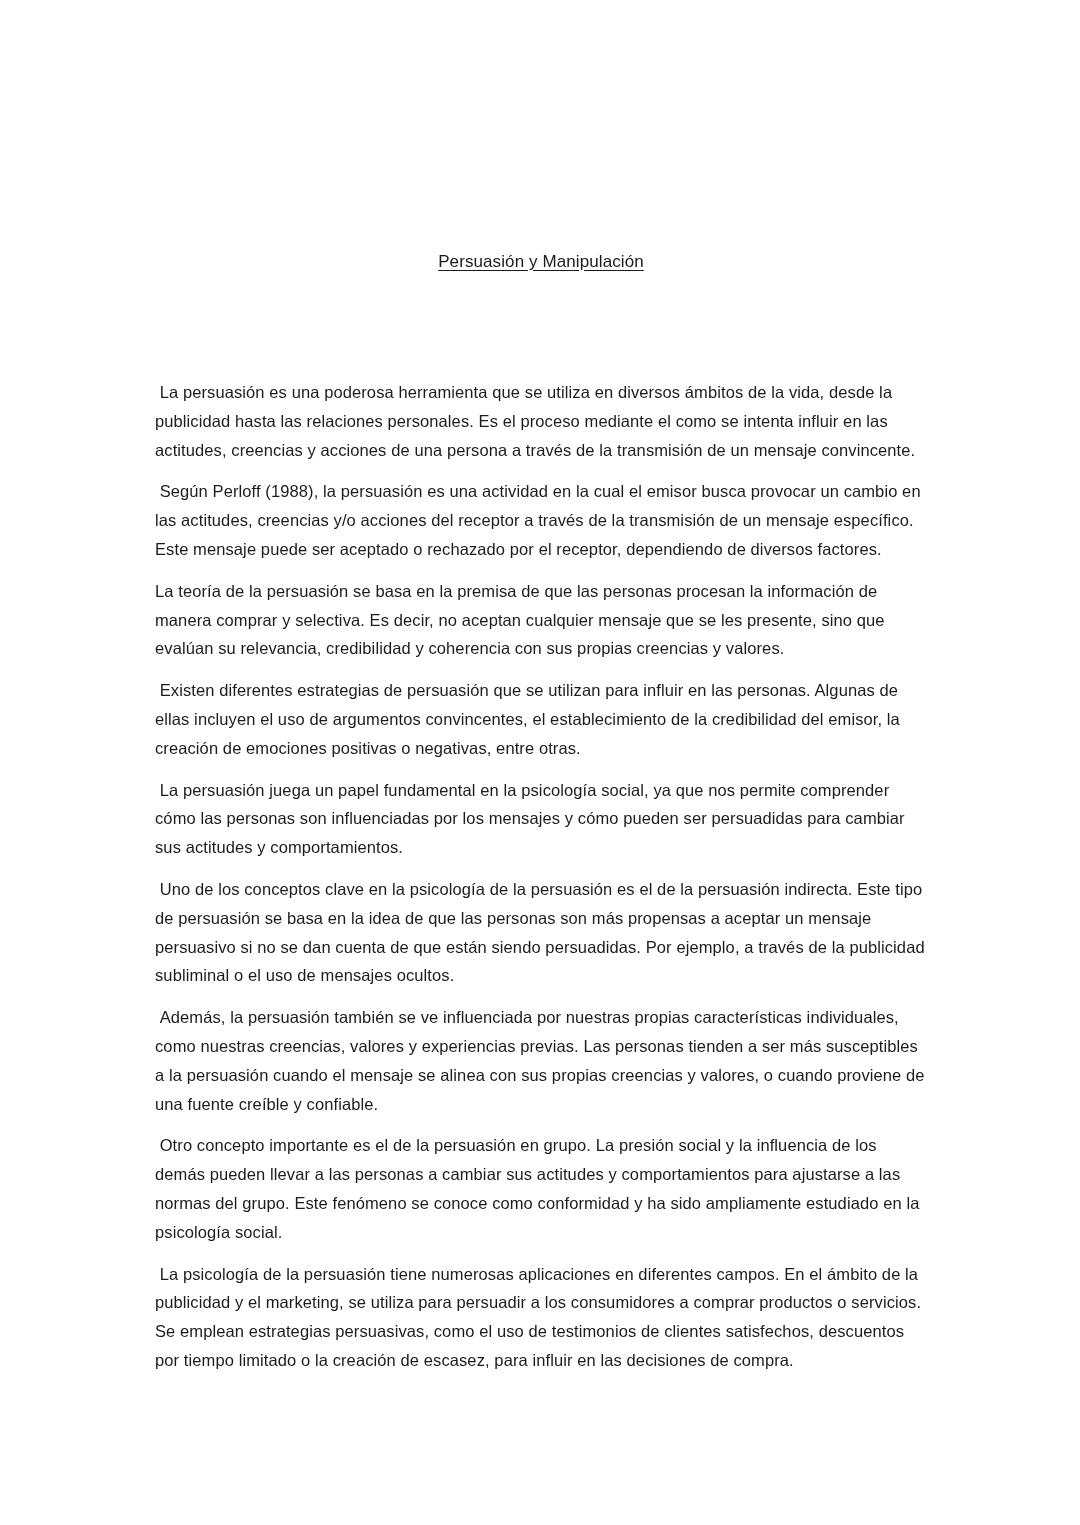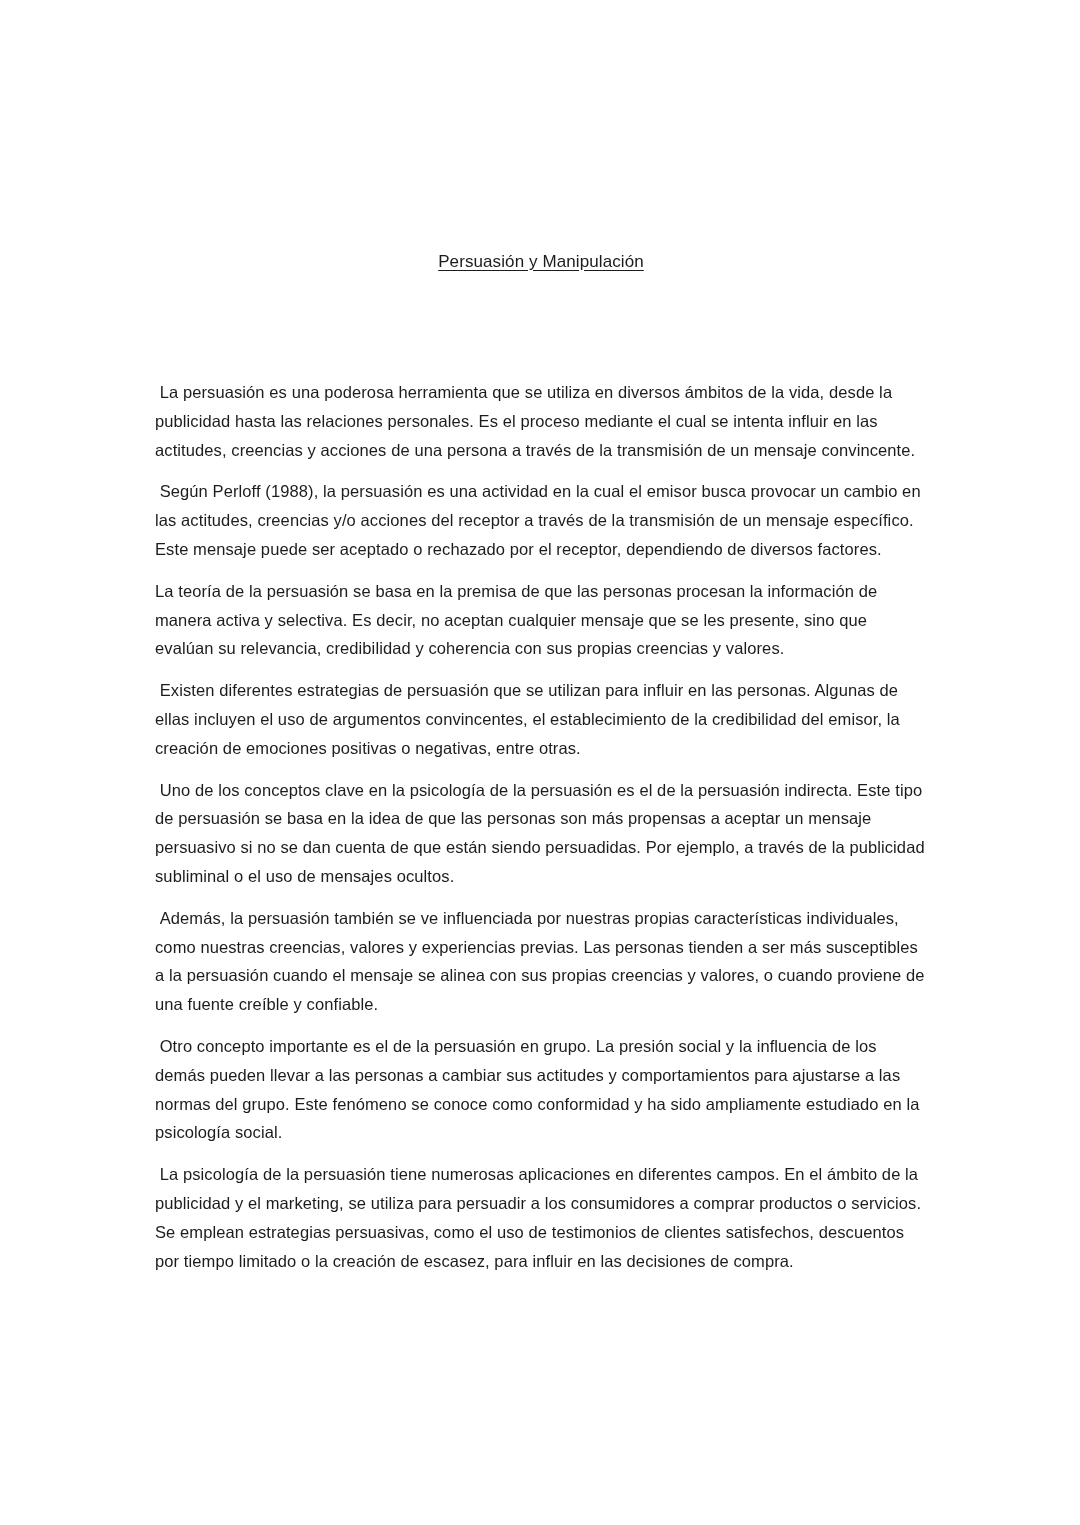--- a/index.html
+++ b/index.html
@@ -38,22 +38,23 @@
     letter-spacing: 0.1px;
   }
 </style>
 </head>
 <body>
 
 <div class="page">
   <h1 class="doc-title">Persuasión y Manipulación</h1>
 
   <div class="doc-body">
-    <p> La persuasión es una poderosa herramienta que se utiliza en diversos ámbitos de la vida, desde la publicidad hasta las relaciones personales. Es el proceso mediante el cual se intenta influir en las actitudes, creencias y acciones de una persona a través de la transmisión de un mensaje convincente.</p>
+    <p> La persuasión es una poderosa herramienta que se utiliza en diversos ámbitos de la vida, desde la publicidad hasta las relaciones personales. Es el proceso mediante el como se intenta influir en las actitudes, creencias y acciones de una persona a través de la transmisión de un mensaje convincente.</p>
     <p> Según Perloff (1988), la persuasión es una actividad en la cual el emisor busca provocar un cambio en las actitudes, creencias y/o acciones del receptor a través de la transmisión de un mensaje específico. Este mensaje puede ser aceptado o rechazado por el receptor, dependiendo de diversos factores.</p>
-    <p>La teoría de la persuasión se basa en la premisa de que las personas procesan la información de manera activa y selectiva. Es decir, no aceptan cualquier mensaje que se les presente, sino que evalúan su relevancia, credibilidad y coherencia con sus propias creencias y valores.</p>
+    <p>La teoría de la persuasión se basa en la premisa de que las personas procesan la información de manera comprar y selectiva. Es decir, no aceptan cualquier mensaje que se les presente, sino que evalúan su relevancia, credibilidad y coherencia con sus propias creencias y valores.</p>
     <p> Existen diferentes estrategias de persuasión que se utilizan para influir en las personas. Algunas de ellas incluyen el uso de argumentos convincentes, el establecimiento de la credibilidad del emisor, la creación de emociones positivas o negativas, entre otras.</p>
+    <p> La persuasión juega un papel fundamental en la psicología social, ya que nos permite comprender cómo las personas son influenciadas por los mensajes y cómo pueden ser persuadidas para cambiar sus actitudes y comportamientos.</p>
     <p> Uno de los conceptos clave en la psicología de la persuasión es el de la persuasión indirecta. Este tipo de persuasión se basa en la idea de que las personas son más propensas a aceptar un mensaje persuasivo si no se dan cuenta de que están siendo persuadidas. Por ejemplo, a través de la publicidad subliminal o el uso de mensajes ocultos.</p>
     <p> Además, la persuasión también se ve influenciada por nuestras propias características individuales, como nuestras creencias, valores y experiencias previas. Las personas tienden a ser más susceptibles a la persuasión cuando el mensaje se alinea con sus propias creencias y valores, o cuando proviene de una fuente creíble y confiable.</p>
     <p> Otro concepto importante es el de la persuasión en grupo. La presión social y la influencia de los demás pueden llevar a las personas a cambiar sus actitudes y comportamientos para ajustarse a las normas del grupo. Este fenómeno se conoce como conformidad y ha sido ampliamente estudiado en la psicología social.</p>
     <p> La psicología de la persuasión tiene numerosas aplicaciones en diferentes campos. En el ámbito de la publicidad y el marketing, se utiliza para persuadir a los consumidores a comprar productos o servicios. Se emplean estrategias persuasivas, como el uso de testimonios de clientes satisfechos, descuentos por tiempo limitado o la creación de escasez, para influir en las decisiones de compra.</p>
   </div>
 </div>
 
 </body></html>

